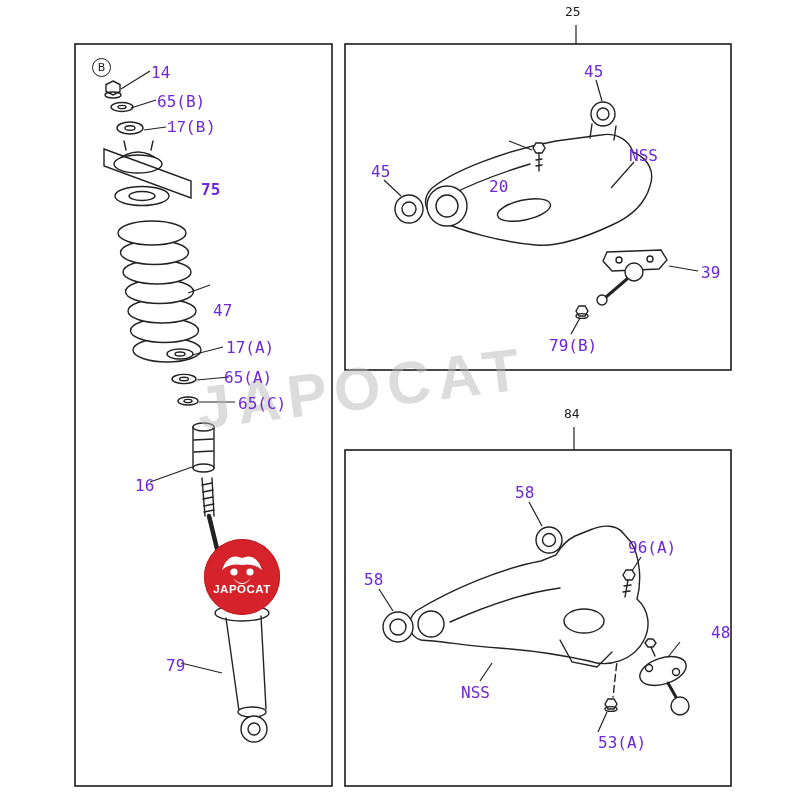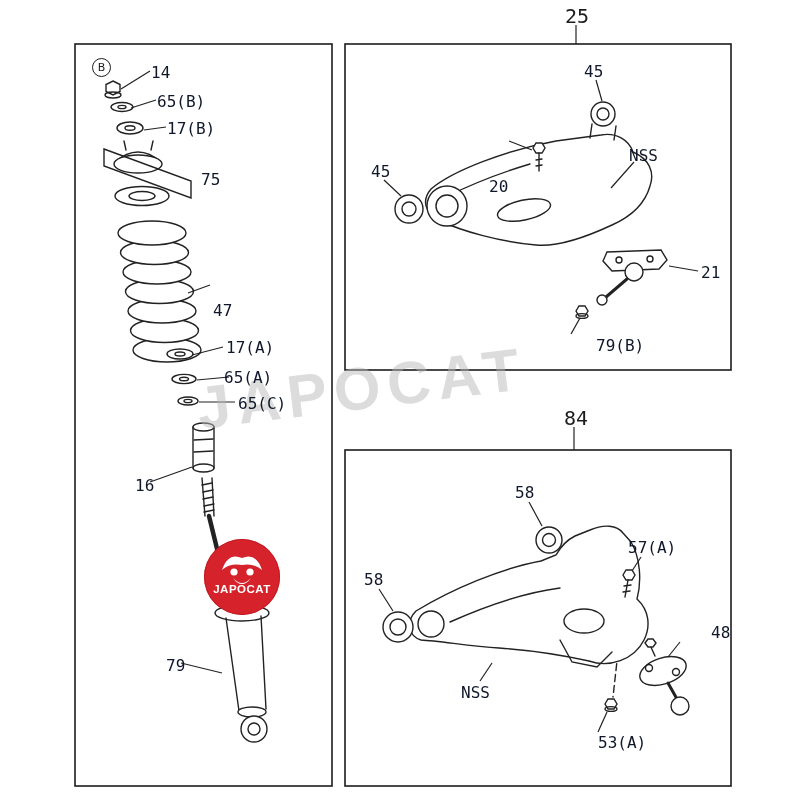--- a/index.html
+++ b/index.html
@@ -1,21 +1,21 @@
 <!DOCTYPE html>
 <html><head>
 <meta charset="utf-8">
 <style>
   html,body{margin:0;padding:0;background:#ffffff;}
   #stage{position:relative;width:800px;height:800px;background:#fff;overflow:hidden;
          font-family:"DejaVu Sans Mono","Liberation Sans",monospace;}
   svg.lineart{position:absolute;left:0;top:0;}
-  .part-label{position:absolute;font-size:16px;color:#0f172a;white-space:nowrap;
+  .part-label{position:absolute;font-size:16px;color:#6d28d9;white-space:nowrap;
               font-family:"DejaVu Sans Mono",monospace;}
-  .panel-num{position:absolute;font-size:20px;color:#1c1c1c;white-space:nowrap;
+  .panel-num{position:absolute;font-size:13px;color:#1c1c1c;white-space:nowrap;
              font-family:"DejaVu Sans Mono",monospace;}
   .circle-b{position:absolute;width:17px;height:17px;border:1.4px solid #1c1c1c;border-radius:50%;
             font-size:11px;line-height:17px;text-align:center;color:#1c1c1c;
             font-family:"DejaVu Sans",sans-serif;}
   .watermark{position:absolute;left:196px;top:354px;transform:rotate(-7deg);
              font-size:60px;font-weight:bold;letter-spacing:7px;color:#b8b8b8;opacity:.48;
              font-family:"Liberation Sans",sans-serif;pointer-events:none;}
   .logo{position:absolute;left:204px;top:539px;width:76px;height:76px;border-radius:50%;
         background:#d6222b;box-shadow:0 0 0 1px #c01c24 inset;}
   .logo-text{position:absolute;left:0;top:44px;width:76px;text-align:center;color:#fff;
@@ -205,41 +205,41 @@
       <line x1="480" y1="681" x2="492" y2="663"></line>
       <line x1="598" y1="732" x2="607" y2="712"></line>
     </g>
   </svg>
 
   <div class="watermark">JAPOCAT</div>
 
   <span class="circle-b" style="left:92px;top:58px;">B</span>
   <span class="part-label" style="left:151px;top:63px;">14</span>
   <span class="part-label" style="left:157px;top:92px;">65(B)</span>
-  <span class="part-label" style="left:167px;top:119px;">17(B)</span>
-  <span class="part-label" style="left:201px;top:170px;">75</span>
+  <span class="part-label" style="left:167px;top:119px;font-family:Liberation Mono, monospace;">17(B)</span>
+  <span class="part-label" style="left:201px;top:180px;font-weight:bold;">75</span>
   <span class="part-label" style="left:213px;top:276px;margin-top:25px;">47</span>
   <span class="part-label" style="left:226px;top:338px;">17(A)</span>
   <span class="part-label" style="left:224px;top:368px;">65(A)</span>
   <span class="part-label" style="left:238px;top:394px;">65(C)</span>
   <span class="part-label" style="left:135px;top:476px;">16</span>
   <span class="part-label" style="left:166px;top:656px;">79</span>
 
   <span class="panel-num" style="left:565px;top:4px;">25</span>
   <span class="part-label" style="left:584px;top:62px;">45</span>
   <span class="part-label" style="left:489px;top:129px;margin-top:48px;">20</span>
   <span class="part-label" style="left:371px;top:162px;">45</span>
   <span class="part-label" style="left:629px;top:146px;">NSS</span>
-  <span class="part-label" style="left:701px;top:263px;">21</span>
-  <span class="part-label" style="left:549px;top:336px;margin-left:47px;">79(B)</span>
+  <span class="part-label" style="left:701px;top:263px;">39</span>
+  <span class="part-label" style="left:549px;top:336px;">79(B)</span>
 
   <span class="panel-num" style="left:564px;top:406px;">84</span>
   <span class="part-label" style="left:515px;top:483px;">58</span>
   <span class="part-label" style="left:364px;top:570px;">58</span>
-  <span class="part-label" style="left:628px;top:538px;">57(A)</span>
+  <span class="part-label" style="left:628px;top:538px;">96(A)</span>
   <span class="part-label" style="left:711px;top:623px;">48</span>
   <span class="part-label" style="left:461px;top:683px;">NSS</span>
   <span class="part-label" style="left:578px;top:733px;margin-left:20px;">53(A)</span>
 
   <div class="logo">
     <svg width="76" height="76" viewBox="0 0 76 76">
       <path d="M18,31 Q24,13 38,19 Q52,13 58,31 Q50,24 38,26 Q26,24 18,31 Z" fill="#ffffff"></path>
       <circle cx="30" cy="33" r="3.6" fill="#ffffff"></circle>
       <circle cx="46" cy="33" r="3.6" fill="#ffffff"></circle>
       <path d="M29,39 Q38,49 47,39 Q43,45 38,45 Q33,45 29,39 Z" fill="#ffffff"></path>

